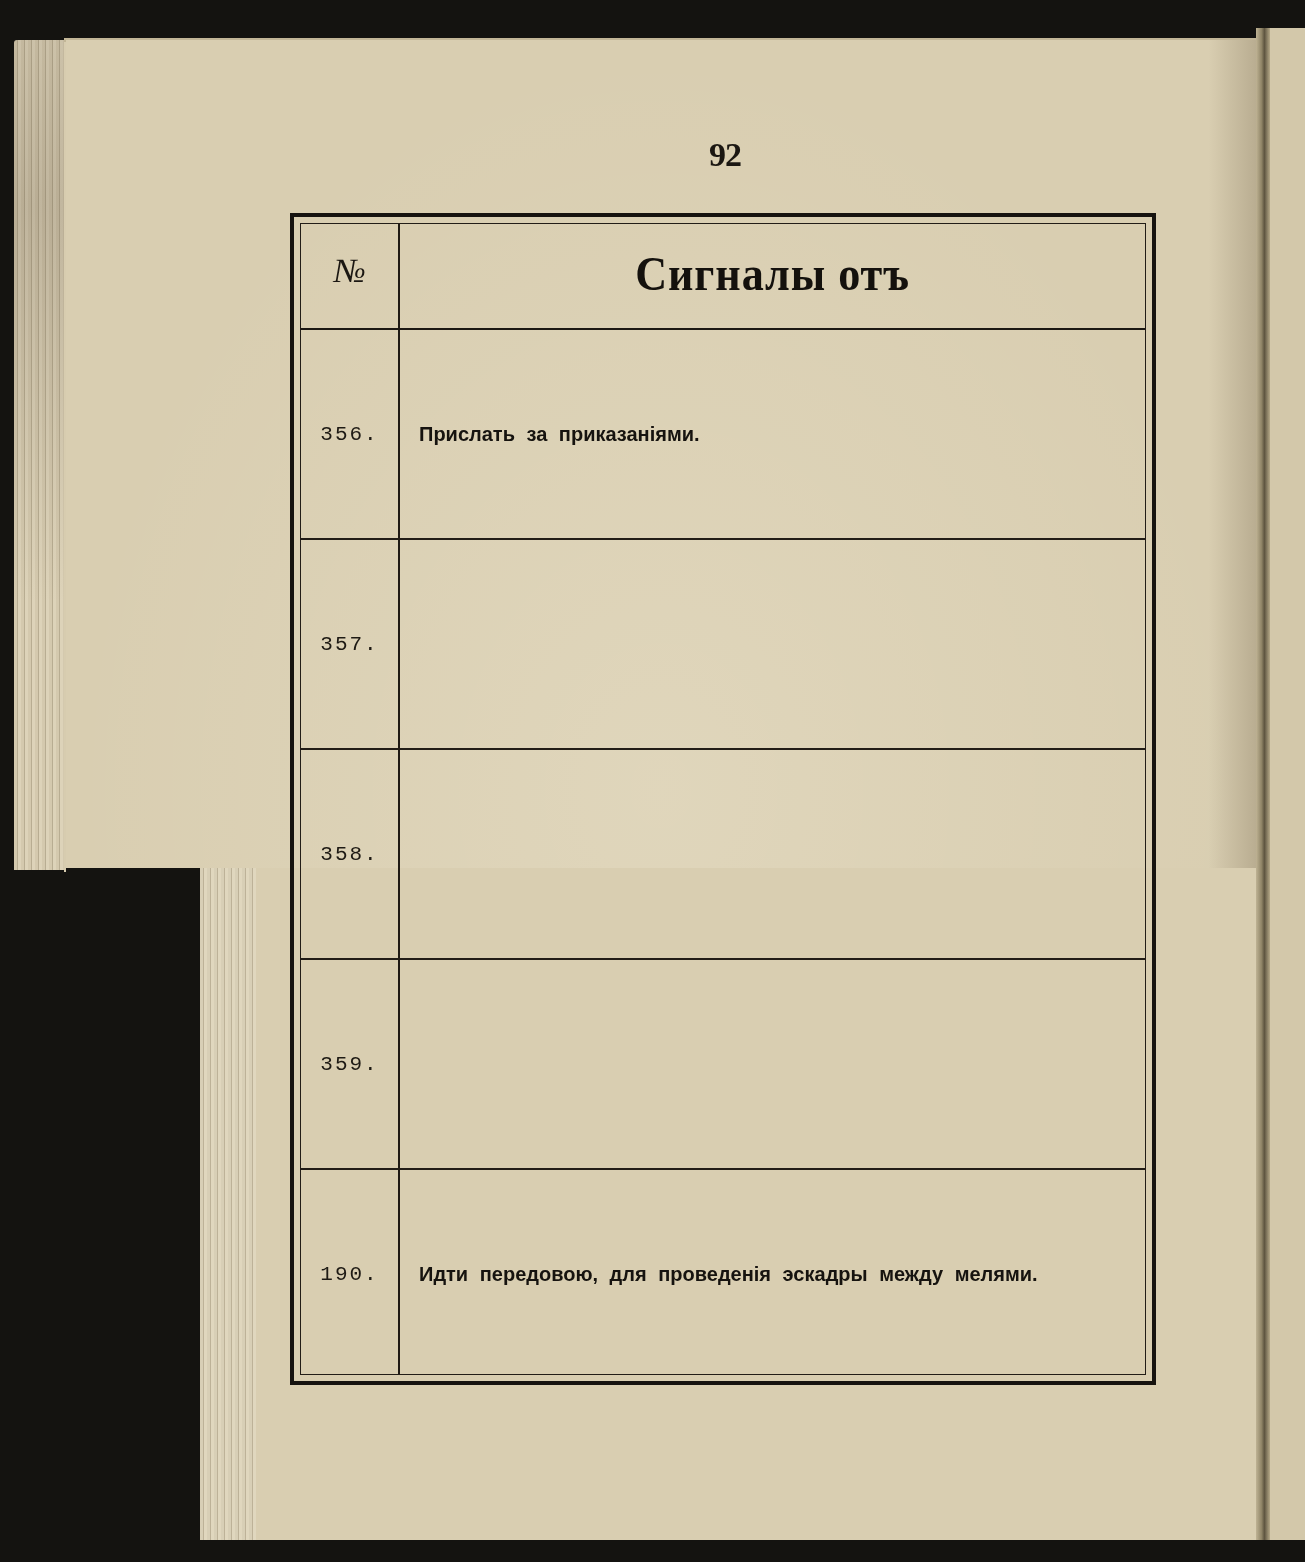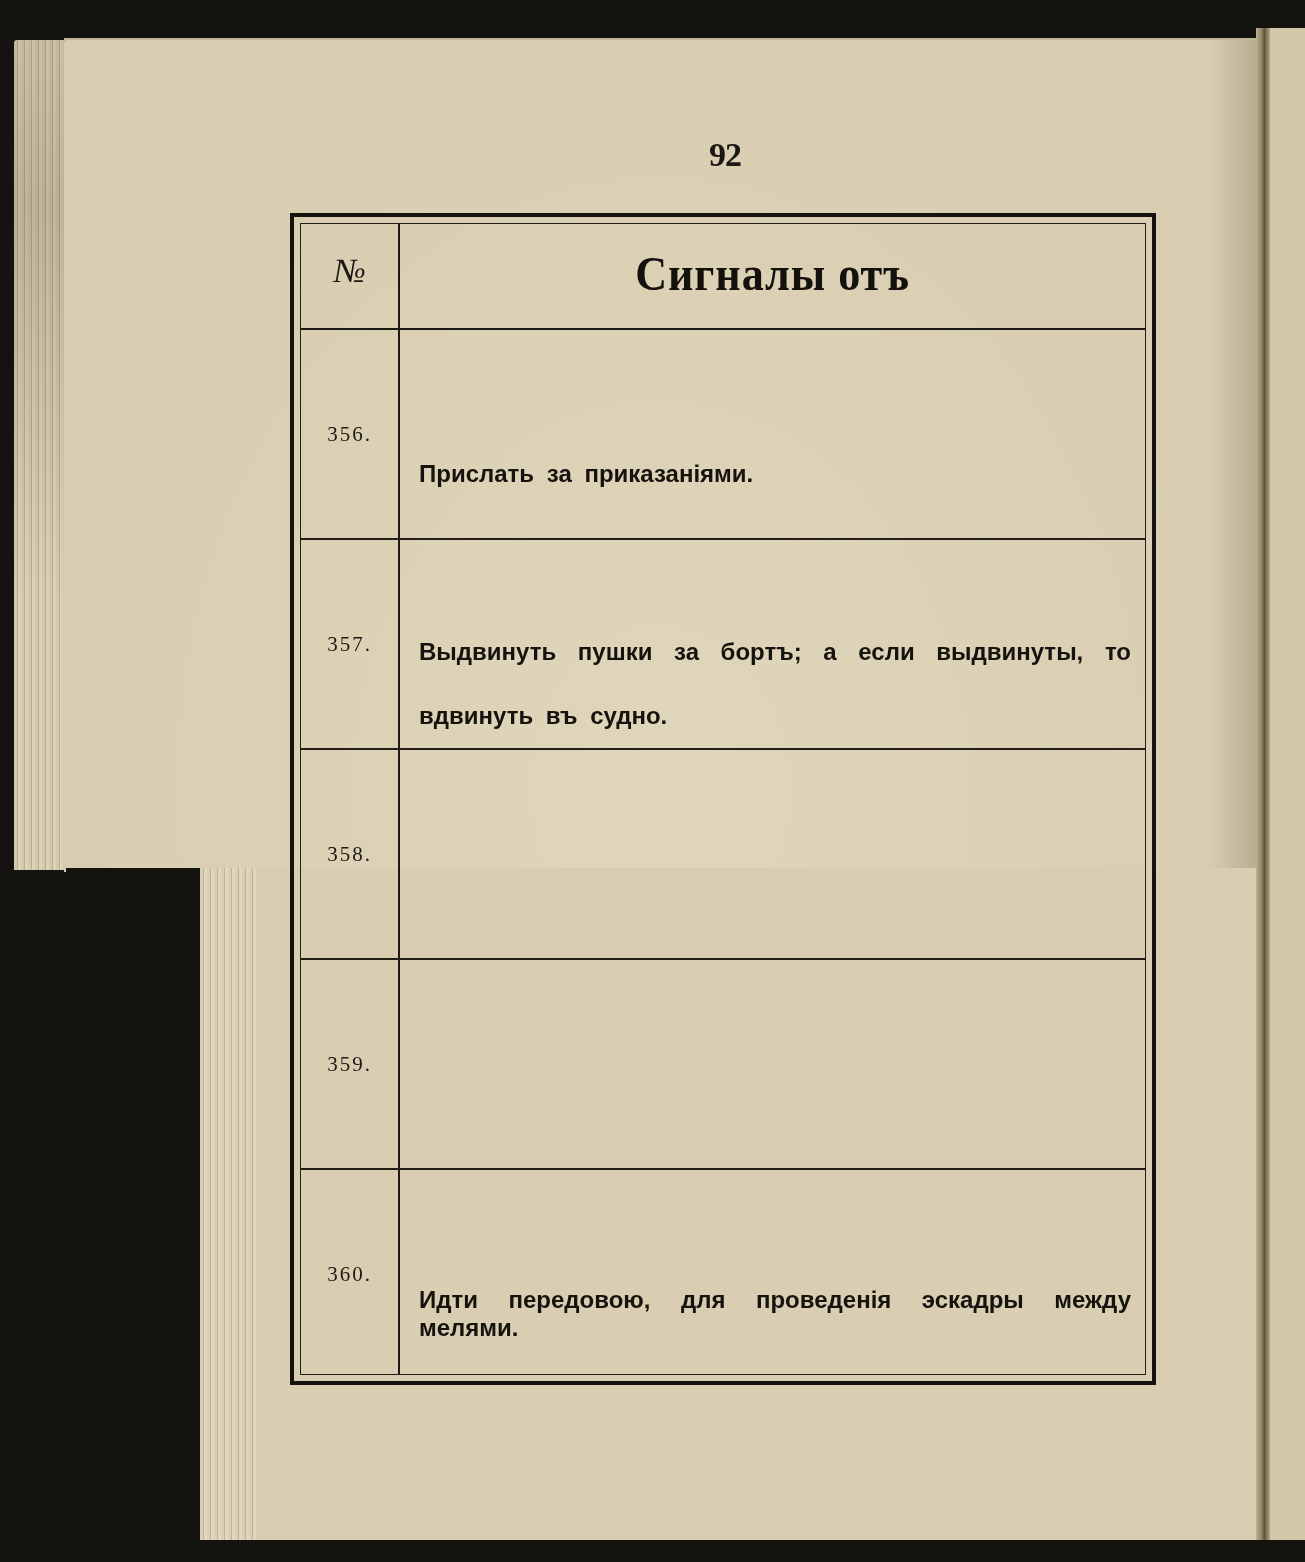--- a/index.html
+++ b/index.html
@@ -76,29 +76,28 @@
     font-family:"Liberation Serif", serif; font-weight:bold; font-size:48px;
     color:#14110d; letter-spacing:1px; transform:scaleX(.92);
   }
   .row {
     position:absolute; left:0; right:0; height:208px;
     border-bottom:2px solid #221d17;
   }
   .row:last-child { border-bottom:none; }
   .row-num {
     position:absolute; left:0; width:97px; top:50%; transform:translateY(-50%);
-    text-align:center; font-family:Liberation Serif, serif; font-size:21px;
+    text-align:center; font-family:Liberation Mono, monospace; font-size:21px;
     color:#1e1a14; letter-spacing:2px;
   }
   .row-text {
     position:absolute; left:118px; right:14px; top:50%; transform:translateY(-50%);
-    font-family:"Liberation Sans", sans-serif; font-weight:bold; font-size:24px;
+    font-family:"Liberation Sans", sans-serif; font-weight:bold; font-size:20px;
     color:#16130f; line-height:64px; text-align:justify; text-align-last:left;
     word-spacing:6px;
-    margin-top:40px;
   }
   .row-text.single { line-height:28px; }
 </style>
 </head>
 <body>
 
 <div class="stack-left-upper"></div>
 <div class="underpage"></div>
 <div class="page"></div>
 <div class="page-lower-cut"></div>
@@ -117,26 +116,25 @@
       <div class="hdr-num">№</div>
       <div class="hdr-title">Сигналы отъ</div>
     </div>
 
     <div class="row" style="top:106px;">
       <div class="row-num">356.</div>
       <div class="row-text single">Прислать за приказаніями.</div>
     </div>
     <div class="row" style="top:316px;">
       <div class="row-num">357.</div>
-      <div class="row-text">Выдвинуть пушки за бортъ; а если выдвинуты, то вдвинуть въ судно.</div>
     </div>
     <div class="row" style="top:526px;">
       <div class="row-num">358.</div>
     </div>
     <div class="row" style="top:736px;">
       <div class="row-num">359.</div>
     </div>
     <div class="row" style="top:946px; height:208px; border-bottom:none;">
-      <div class="row-num">360.</div>
+      <div class="row-num">190.</div>
       <div class="row-text single">Идти передовою, для проведенія эскадры между мелями.</div>
     </div>
   </div>
 </div>
 
 </body></html>

